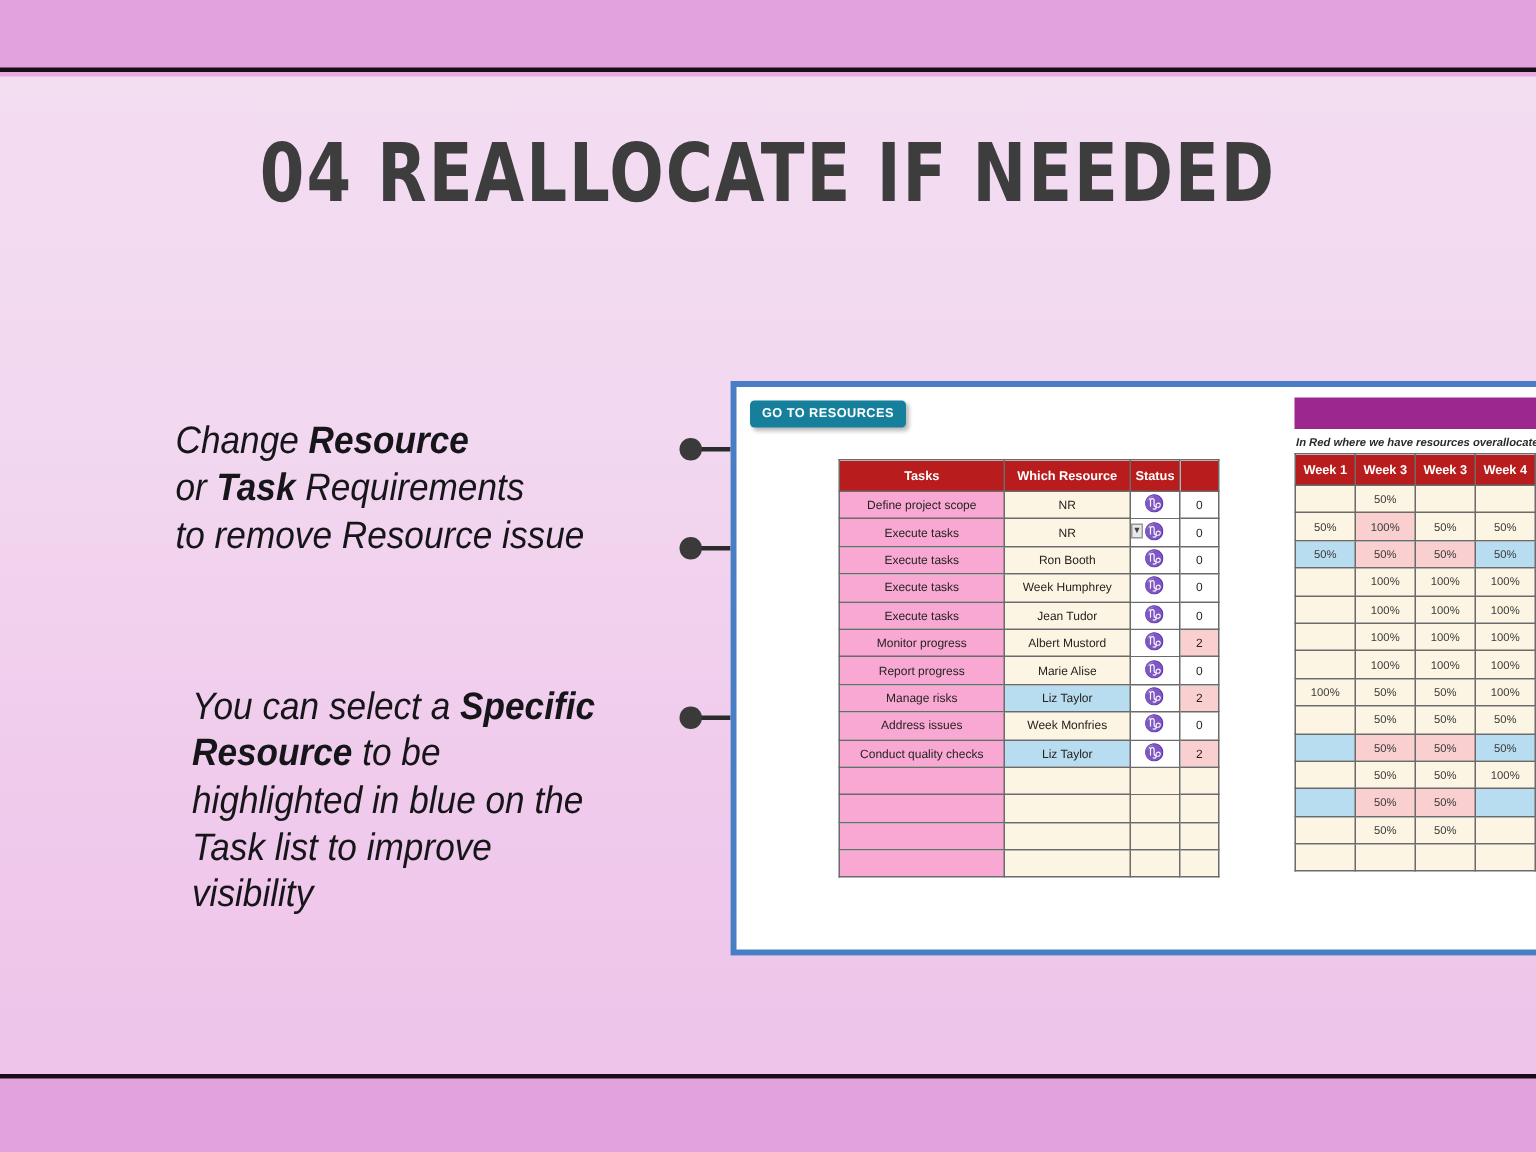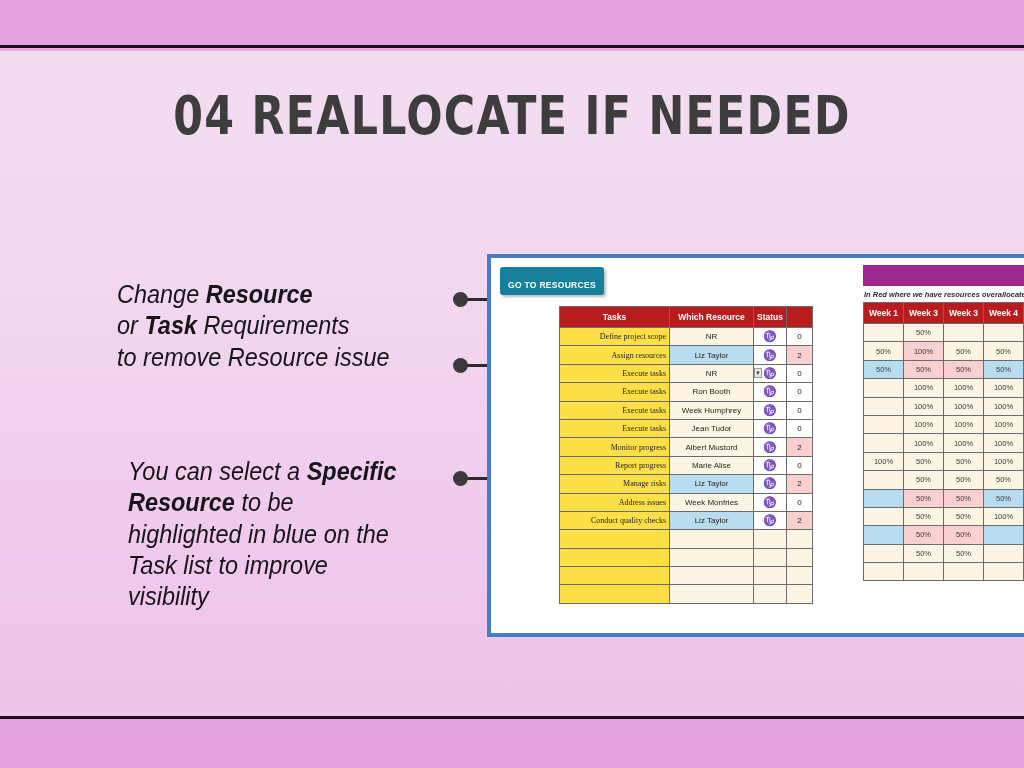--- a/index.html
+++ b/index.html
@@ -71,21 +71,21 @@
     overflow:hidden;
   }
   #sheet-inner { position:absolute; inset:0; }
 
   .goto-btn {
     position:absolute; left:9px; top:9px;
     background:#16809c;
     color:#ffffff;
     font-size:8.5px; font-weight:bold;
     letter-spacing:0.3px;
-    padding:13px 8px 5px 8px;
+    padding:3px 8px 5px 8px;
     border-radius:3px;
     box-shadow:2px 2px 3px rgba(0,0,0,0.28);
     white-space:nowrap;
   }
 
   
   table.grid { border-collapse:collapse; position:absolute; }
   table.grid td, table.grid th {
     border:1px solid #6b6b6b;
     font-size:8px;
@@ -99,21 +99,21 @@
   table.grid th {
     background:#b91c1c;
     color:#ffffff;
     font-weight:bold;
     font-size:8.5px;
     text-align:center;
     height:21px;
   }
 
   #tasktable { left:68px; top:48px; }
-  #tasktable td.c-task { width:110px; text-align:right; background:#fde047;font-family:Liberation Serif, serif; }
+  #tasktable td.c-task { width:110px; text-align:center; background:#f9a8d4; }
   #tasktable td.c-res  { width:84px;  text-align:center; background:#fdf5e3; }
   #tasktable td.c-icon { width:16px;  text-align:center; background:#ffffff; padding:0; position:relative; }
   #tasktable td.c-num  { width:26px;  text-align:center; background:#ffffff; }
   #tasktable td.blue   { background:#b8ddf0; }
   #tasktable td.pinkn  { background:#f9cfcf; }
   #tasktable td.empty  { background:#fdf5e3; }
 
   .person { display:inline-block; line-height:1; font-size:11px; }
   .person.g { color:#17a317; }
   .person.r { color:#e01b24; }
@@ -204,26 +204,20 @@
               </tr>
             </thead>
           <tbody id="tt-body">
               <tr>
                 <td class="c-task">Define project scope</td>
                 <td class="c-res">NR</td>
                 <td class="c-icon"><span class="person g">♑</span></td>
                 <td class="c-num">0</td>
               </tr>
               <tr>
-                <td class="c-task">Assign resources</td>
-                <td class="c-res blue">Liz Taylor</td>
-                <td class="c-icon"><span class="person r">♑</span></td>
-                <td class="c-num pinkn">2</td>
-              </tr>
-              <tr>
                 <td class="c-task">Execute tasks</td>
                 <td class="c-res">NR</td>
                 <td class="c-icon"><span class="person g">♑</span><span class="ddarrow">▼</span></td>
                 <td class="c-num">0</td>
               </tr>
               <tr>
                 <td class="c-task">Execute tasks</td>
                 <td class="c-res">Ron Booth</td>
                 <td class="c-icon"><span class="person g">♑</span></td>
                 <td class="c-num">0</td>

